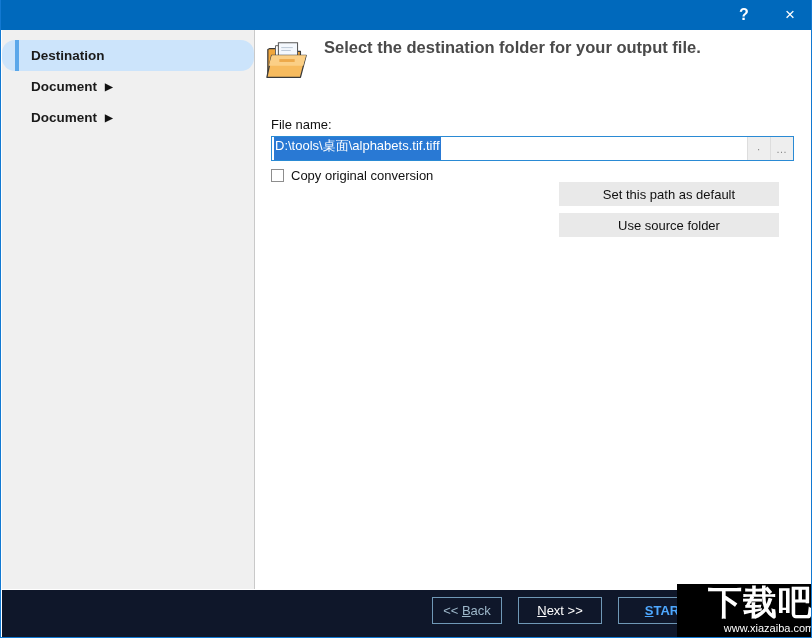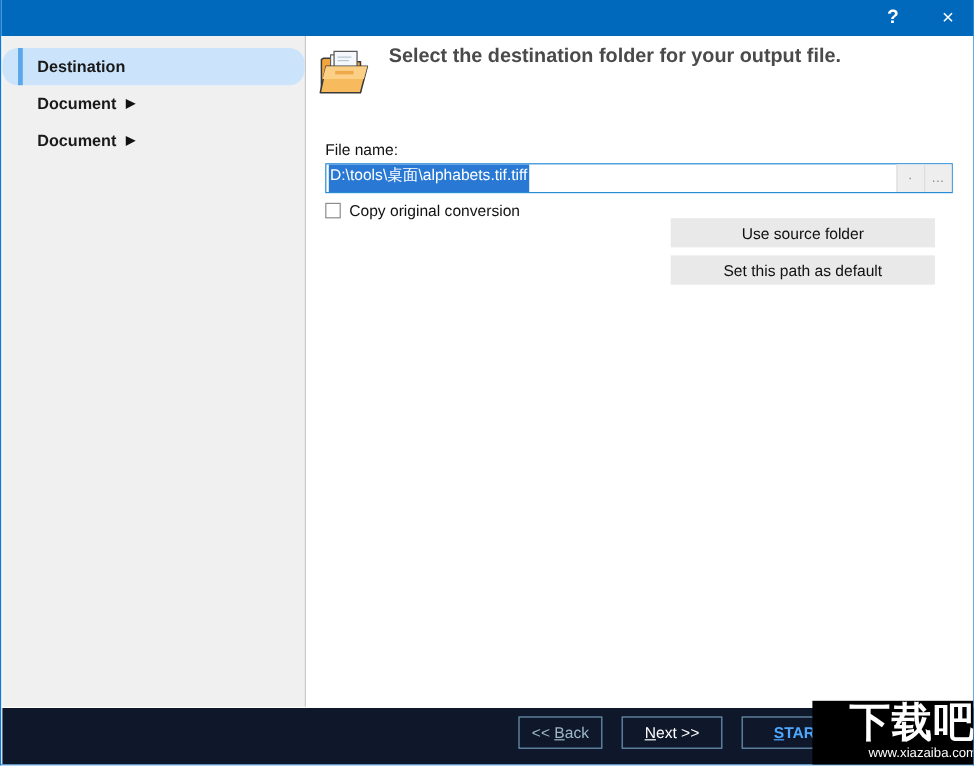--- a/index.html
+++ b/index.html
@@ -330,22 +330,22 @@
       <div class="path-btn">·</div>
       <div class="path-btn">…</div>
     </div>
 
     <div class="check-row">
       <div class="checkbox"></div>
       <div class="check-label">Copy original conversion</div>
     </div>
 
     <div class="side-actions">
+      <div class="action-btn">Set this path as default</div>
       <div class="action-btn">Use source folder</div>
-      <div class="action-btn">Set this path as default</div>
     </div>
 
   </div>
 
   <div class="footer">
     <div class="footer-buttons">
       <div class="foot-btn back">&lt;&lt;&nbsp;<u>B</u>ack</div>
       <div class="foot-btn next"><u>N</u>ext&nbsp;&gt;&gt;</div>
       <div class="foot-btn start"><u>S</u>TART</div>
     </div>

